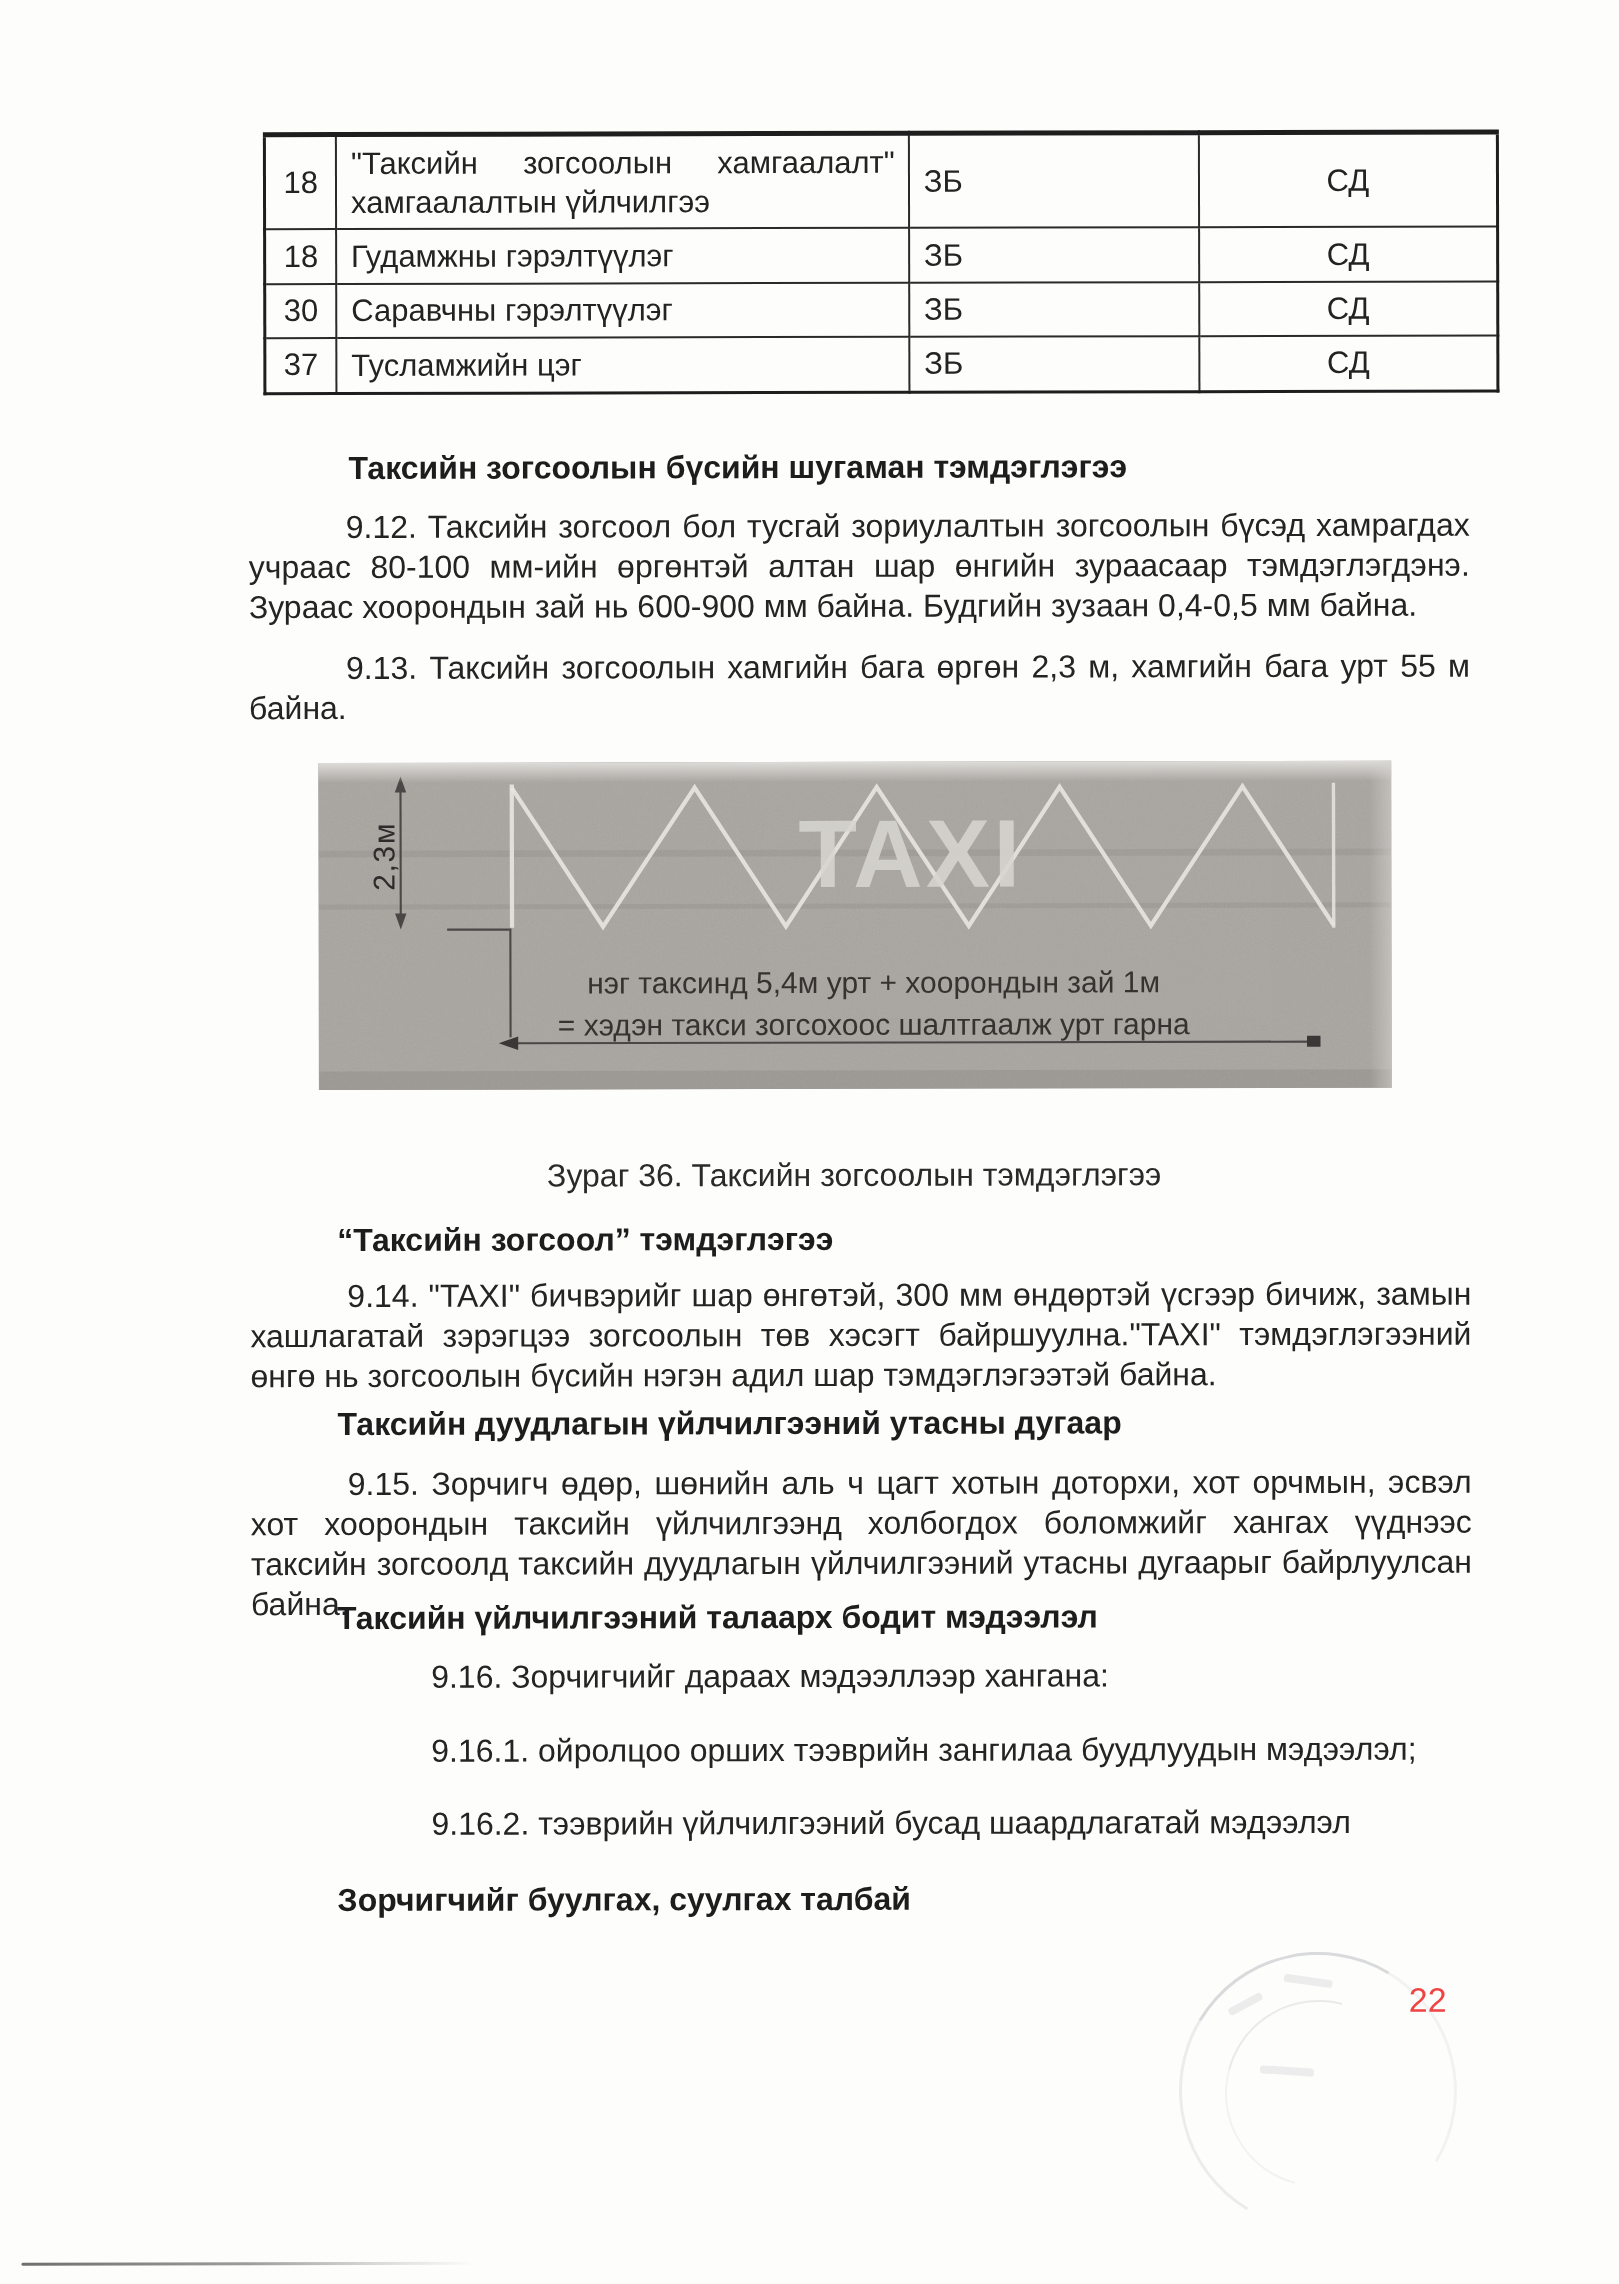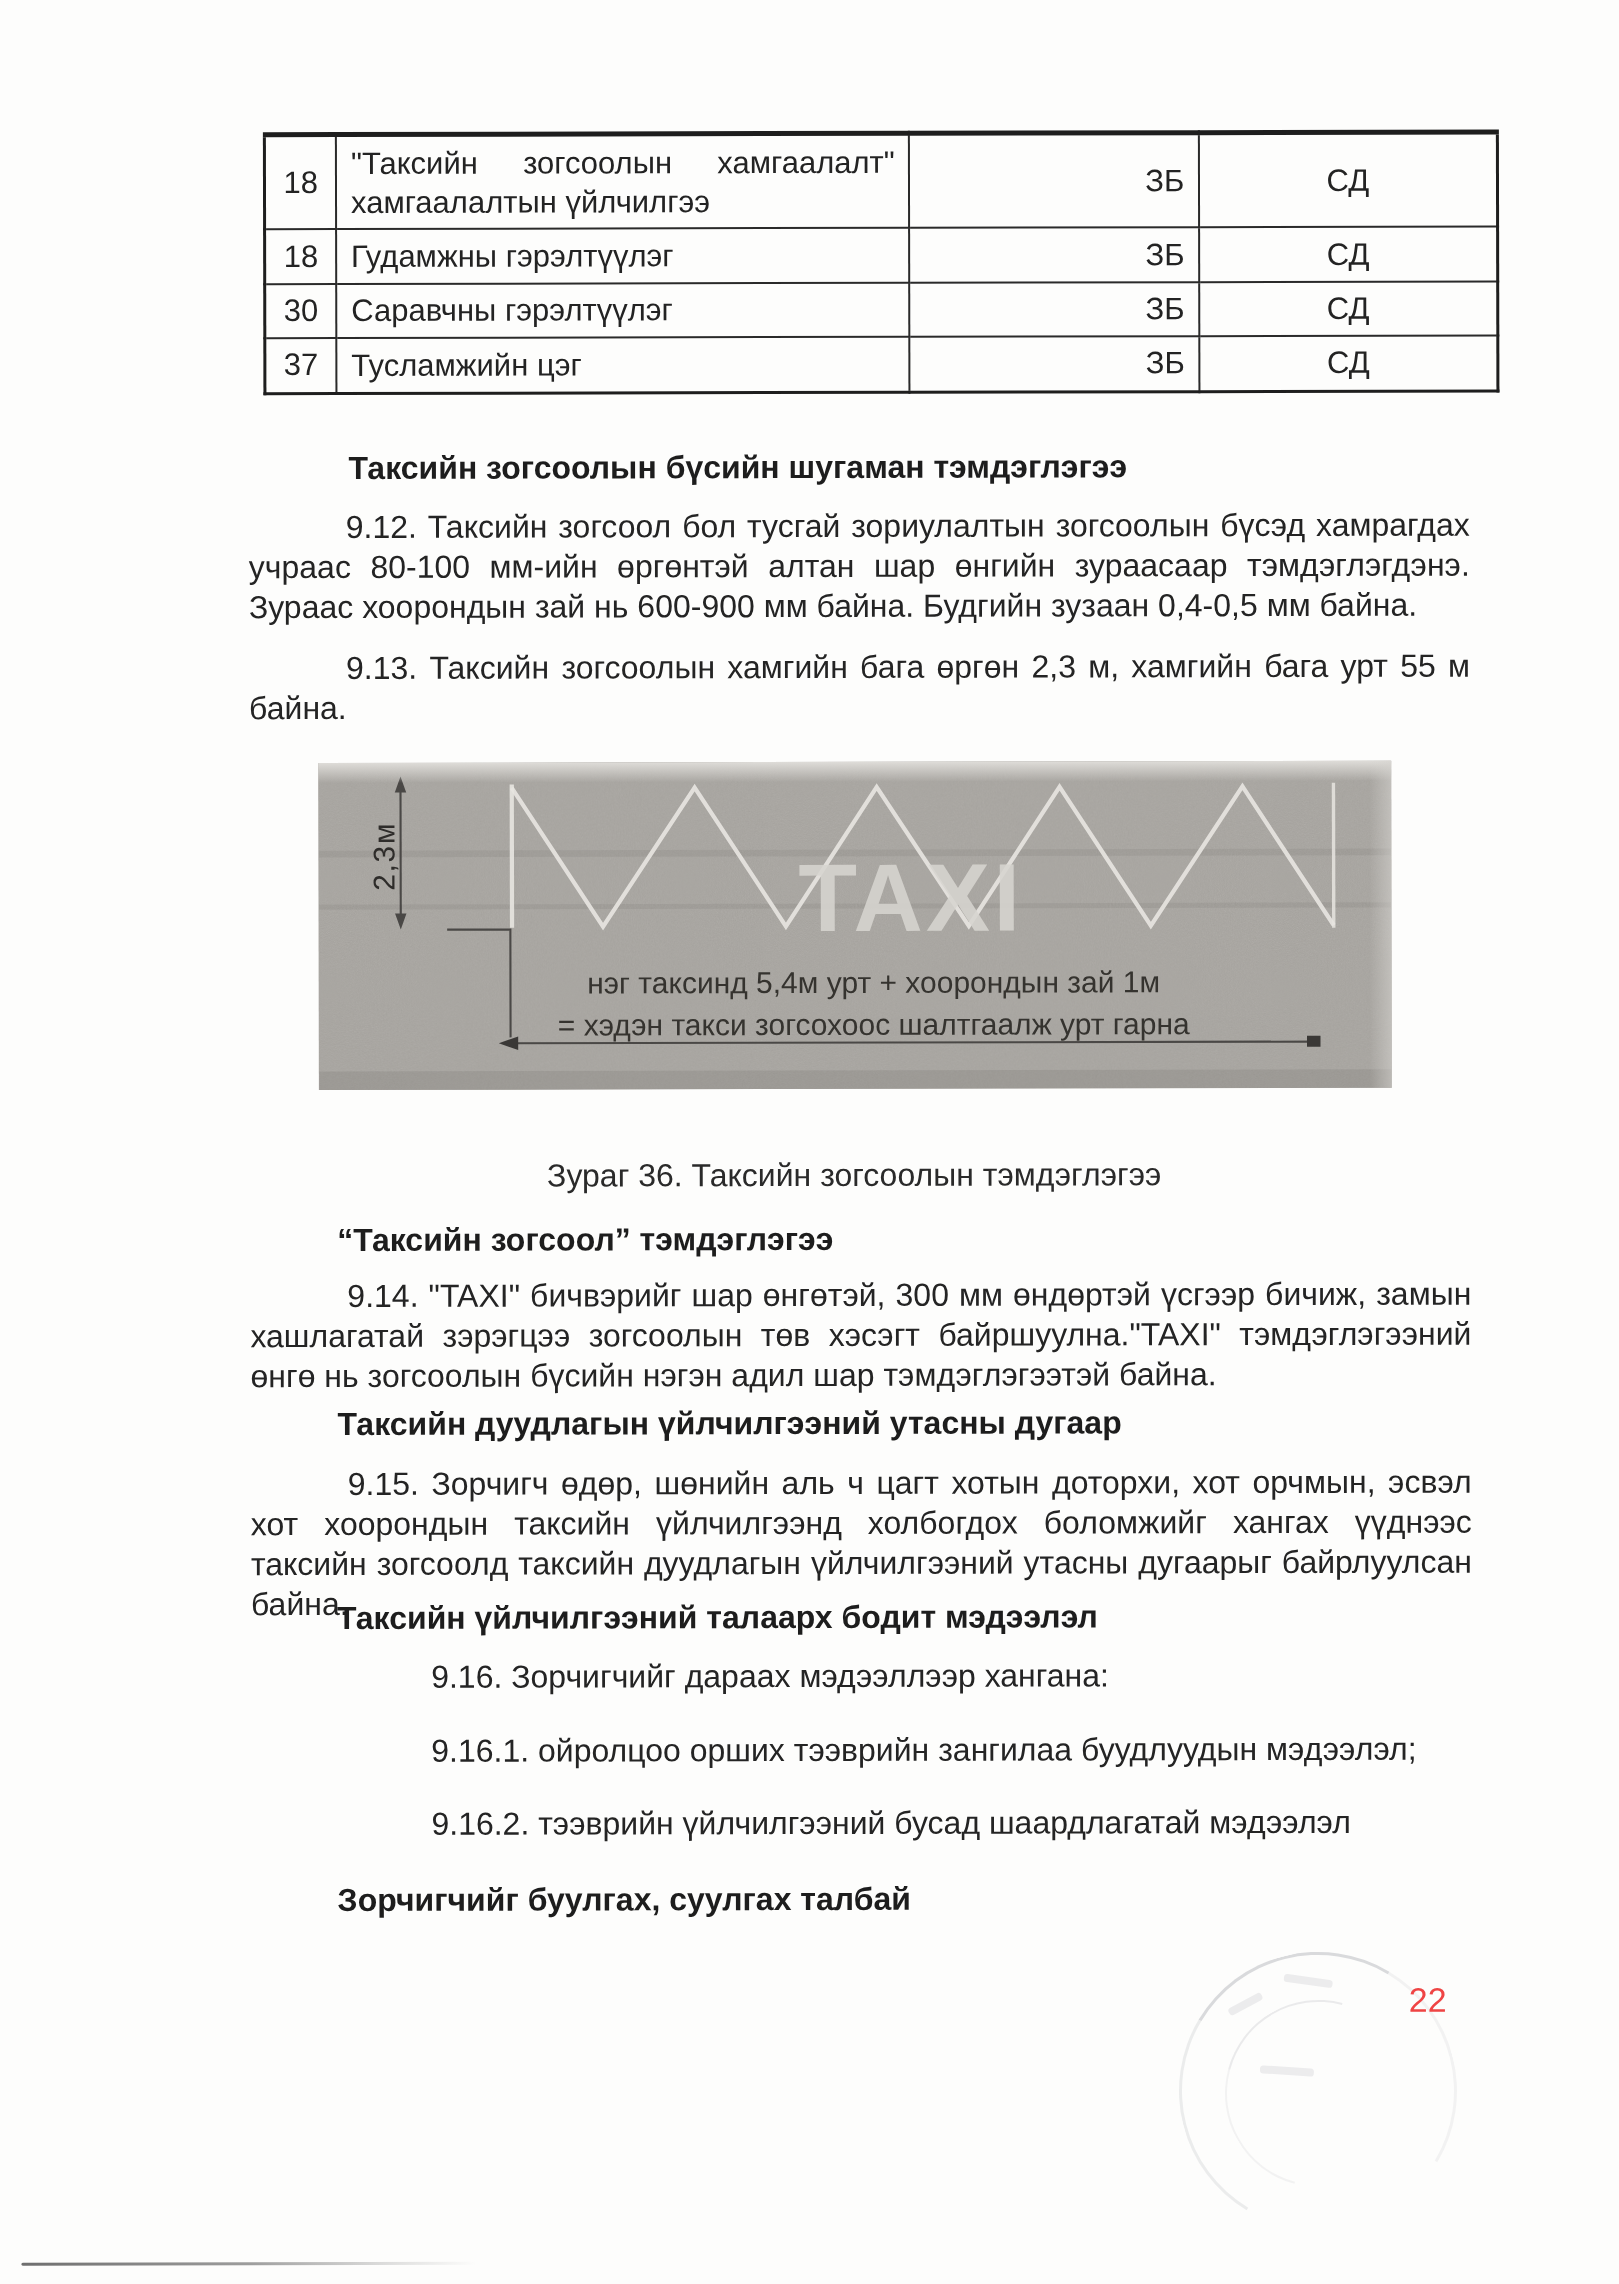--- a/index.html
+++ b/index.html
@@ -13,21 +13,21 @@
 
   
   .doc-table {
     position:absolute; left:265px; top:131px; width:1236px;
     border-collapse:collapse; font-size:31px; color:#232323;
     border:3.4px solid #1e1e1e; border-top-width:5px;
   }
   .doc-table td { border:2.5px solid #2a2a2a; vertical-align:middle; padding:6.7px 13.5px; }
   .cell-num  { width:72px;  text-align:center; padding-left:3.4px; padding-right:3.4px; }
   .cell-name { width:575px; text-align:justify; line-height:39px; }
-  .cell-zone { width:291px; text-align:right; }
+  .cell-zone { width:291px; text-align:left; }
   .cell-code { width:300px; text-align:center; }
   .row-tall td { height:81px; }
   .row-std  td { height:52px; }
 
   
   .h { position:absolute; font-weight:bold; font-size:32px; white-space:nowrap; color:#1d1d1d; }
   .p {
     position:absolute; left:250px; width:1221px;
     font-size:32px; line-height:40px; text-align:justify; text-indent:97px;
     color:#242424;
@@ -50,21 +50,21 @@
     background:linear-gradient(90deg, rgba(214,212,208,0), rgba(214,212,208,.55));
   }
   .fig-width-label {
     position:absolute; left:49px; top:128px;
     transform:rotate(-90deg); transform-origin:0 0;
     font-size:30px; color:#2e2c2a; letter-spacing:1.7px; white-space:nowrap;
   }
   .fig-taxi {
     position:absolute; left:466px; top:37px; width:253px; text-align:center;
     font-size:96px; font-weight:bold; letter-spacing:3.4px;
-    color:#d7d5d0; opacity:.88; white-space:nowrap;margin-top:44px;
+    color:#d7d5d0; opacity:.88; white-space:nowrap;
   }
   .fig-note {
     position:absolute; left:205px; top:200px; width:700px;
     text-align:center; font-size:30px; line-height:42px; color:#35332f;
   }
 
   
   .page-num { position:absolute; left:1407px; top:1982px; font-size:34px; color:#ef4444; }
   .stamp {
     position:absolute; left:1177px; top:1953px; width:278px; height:278px;

